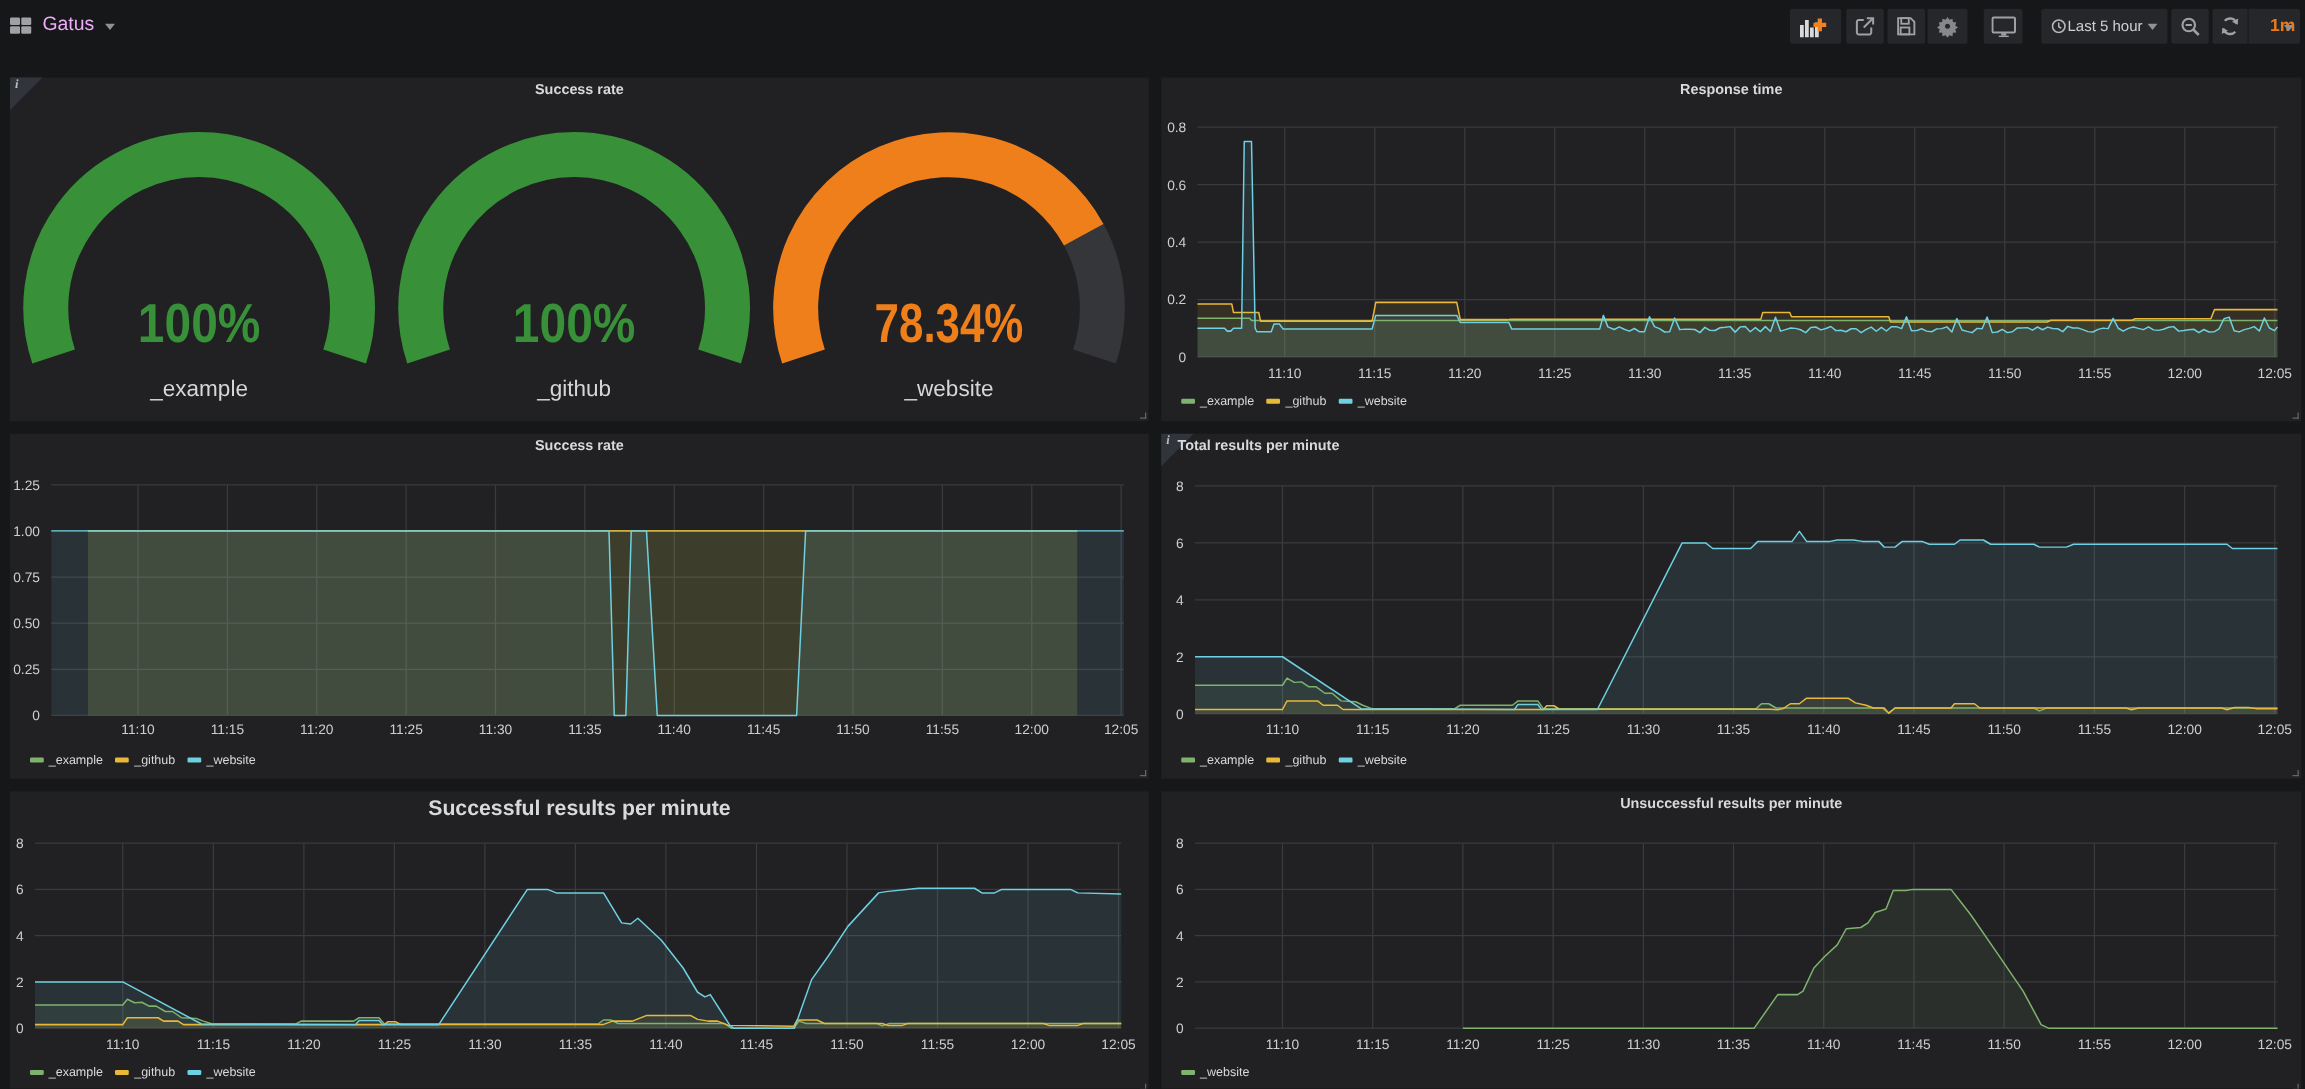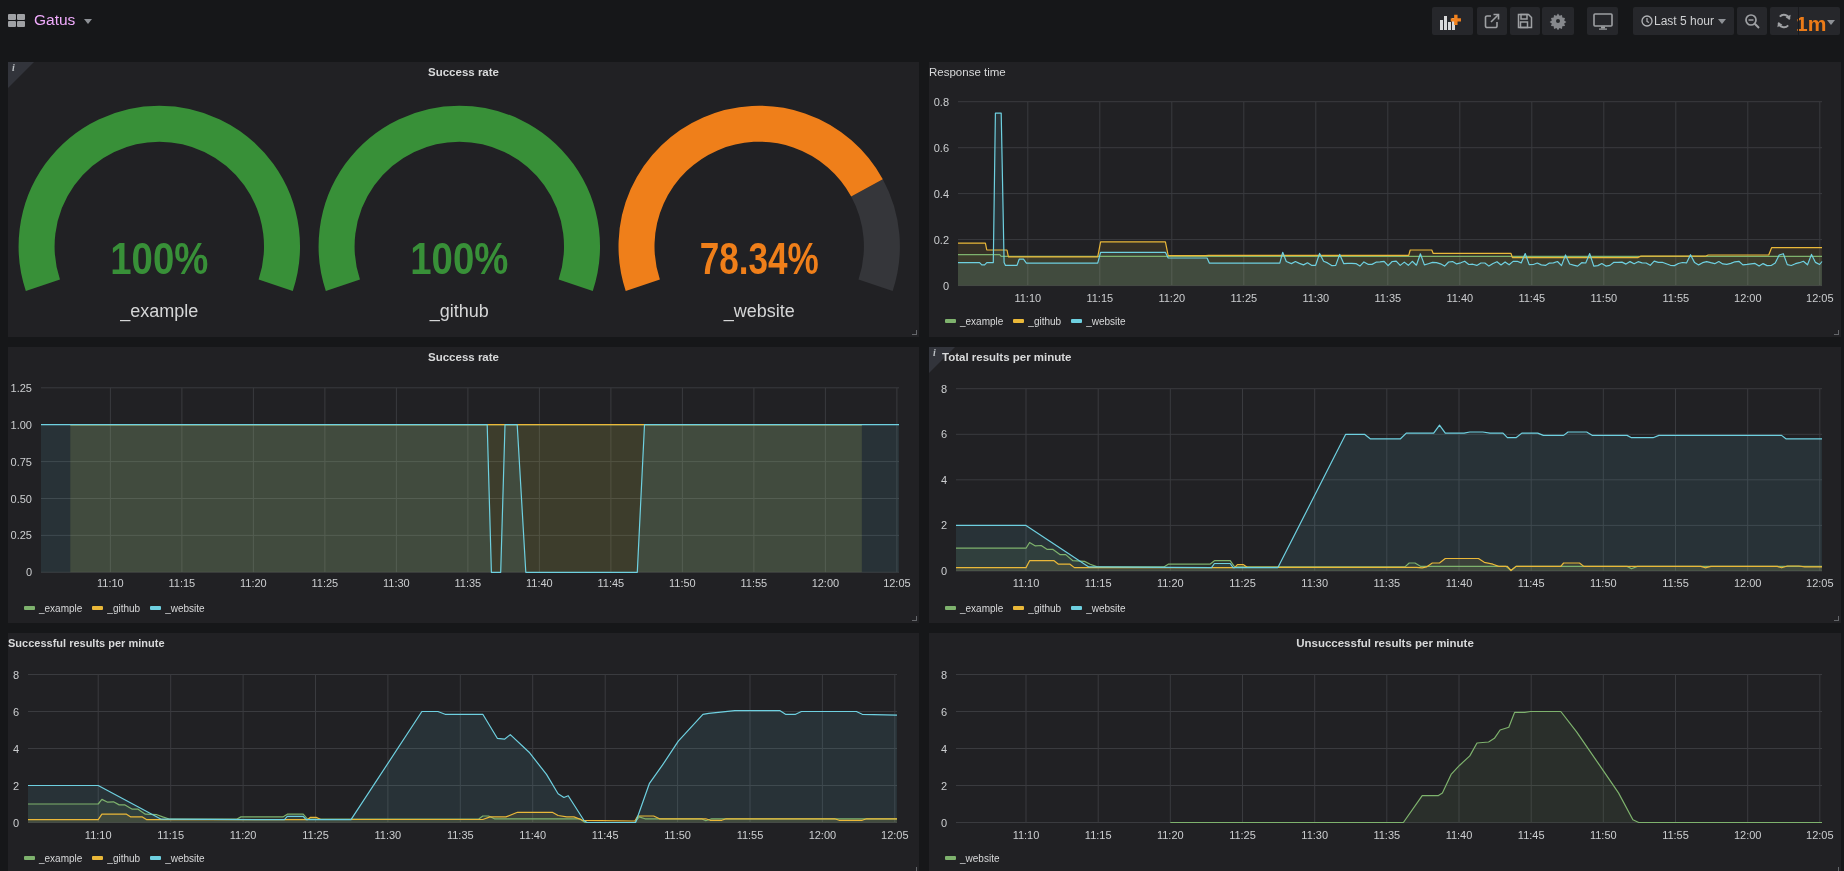--- a/index.html
+++ b/index.html
@@ -60,21 +60,21 @@
         <line x1="10.8" y1="10.8" x2="15" y2="15" stroke="#9fa1a4" stroke-width="2"></line>
       </svg>
     </div>
     <div style="position:absolute;left:1770px;top:7px;width:70px;height:28px;background:#26272b;border-radius:2px;">
       <svg width="16" height="16" style="position:absolute;left:6px;top:6px;" viewBox="0 0 16 16">
         <path d="M2.6,9.8 a5.6,5.6 0 0 0 9.6,2.6" fill="none" stroke="#9fa1a4" stroke-width="1.9"></path>
         <path d="M13.4,6.2 a5.6,5.6 0 0 0 -9.6,-2.6" fill="none" stroke="#9fa1a4" stroke-width="1.9"></path>
         <path d="M14.6,1.8 l-0.6,5 -4.4,-2.4 Z" fill="#9fa1a4"></path>
         <path d="M1.4,14.2 l0.6,-5 4.4,2.4 Z" fill="#9fa1a4"></path>
       </svg>
-      <span style="position:absolute;left:26px;top:5px;font-size:21px;font-weight:bold;color:#eb7b18;">1m</span>
+      <span style="position:absolute;left:46px;top:5px;font-size:14px;font-weight:bold;color:#eb7b18;">1m</span>
       <div style="position:absolute;left:57px;top:13px;width:0;height:0;border-left:4.5px solid transparent;border-right:4.5px solid transparent;border-top:5.5px solid #8e9196;"></div>
       <div style="position:absolute;left:28px;top:0;width:1px;height:28px;background:#1a1b1e;"></div>
     </div>
     <div style="position:absolute;left:8px;top:62px;width:911px;height:275px;background:#212124;">
       <div style="position:absolute;left:0;top:0;width:0;height:0;border-top:26px solid #32343b;border-right:26px solid transparent;"></div>
       <div style="position:absolute;left:4px;top:0px;font-size:10px;font-weight:bold;color:#bcc0c4;font-family:Liberation Serif,serif;font-style:italic;">i</div>
       <div style="position:absolute;left:0;top:4px;width:100%;text-align:center;font-size:11.5px;font-weight:bold;color:#d8d9da;">Success rate</div>
       <svg width="911" height="275" style="position:absolute;left:0;top:0;">
         <path d="M34.9,223.2 A122.7,122.7 0 1 1 267.7,223.2" fill="none" stroke="#389038" stroke-width="36"></path>
         <text x="151.3" y="211.5" font-size="44" font-weight="bold" fill="#389038" text-anchor="middle" textLength="98" lengthAdjust="spacingAndGlyphs" font-family="Liberation Sans, sans-serif">100%</text>
@@ -83,21 +83,21 @@
         <text x="451.3" y="211.5" font-size="44" font-weight="bold" fill="#389038" text-anchor="middle" textLength="98" lengthAdjust="spacingAndGlyphs" font-family="Liberation Sans, sans-serif">100%</text>
         <text x="451.3" y="254.5" font-size="18" fill="#d5d6d7" text-anchor="middle" font-family="Liberation Sans, sans-serif">_github</text>
         <path d="M859.0,125.8 A122.7,122.7 0 0 1 867.6,223.2" fill="none" stroke="#35363a" stroke-width="36"></path>
         <path d="M634.8,223.2 A122.7,122.7 0 0 1 859.0,125.8" fill="none" stroke="#ef7f1a" stroke-width="36"></path>
         <text x="751.2" y="211.5" font-size="44" font-weight="bold" fill="#ef7f1a" text-anchor="middle" textLength="119" lengthAdjust="spacingAndGlyphs" font-family="Liberation Sans, sans-serif">78.34%</text>
         <text x="751.2" y="254.5" font-size="18" fill="#d5d6d7" text-anchor="middle" font-family="Liberation Sans, sans-serif">_website</text>
       </svg>
       <div style="position:absolute;right:2px;bottom:2px;width:5px;height:5px;border-right:1.5px solid #64666a;border-bottom:1.5px solid #64666a;"></div>
     </div>
     <div style="position:absolute;left:929px;top:62px;width:912px;height:275px;background:#212124;">
-      <div style="position:absolute;left:0;top:4px;width:100%;font-size:11.5px;font-weight:normal;color:#d8d9da;">Response time</div>
+      <div style="position:absolute;left:0;top:4px;width:100%;text-align:center;font-size:11.5px;font-weight:bold;color:#d8d9da;">Response time</div>
       <svg width="912" height="275" style="position:absolute;left:0;top:0;">
         <line x1="29" y1="223.6" x2="893" y2="223.6" stroke="#3a3b3f" stroke-width="1"></line>
         <line x1="29" y1="177.6" x2="893" y2="177.6" stroke="#3a3b3f" stroke-width="1"></line>
         <line x1="29" y1="131.6" x2="893" y2="131.6" stroke="#3a3b3f" stroke-width="1"></line>
         <line x1="29" y1="85.7" x2="893" y2="85.7" stroke="#3a3b3f" stroke-width="1"></line>
         <line x1="29" y1="39.7" x2="893" y2="39.7" stroke="#3a3b3f" stroke-width="1"></line>
         <line x1="98.8" y1="39.7" x2="98.8" y2="223.6" stroke="#3a3b3f" stroke-width="1"></line>
         <line x1="170.8" y1="39.7" x2="170.8" y2="223.6" stroke="#3a3b3f" stroke-width="1"></line>
         <line x1="242.8" y1="39.7" x2="242.8" y2="223.6" stroke="#3a3b3f" stroke-width="1"></line>
         <line x1="314.8" y1="39.7" x2="314.8" y2="223.6" stroke="#3a3b3f" stroke-width="1"></line>
@@ -249,21 +249,21 @@
         <span style="display:inline-block;width:11px;height:4px;border-radius:1px;background:#7EB26D;margin-right:4px;"></span>
         <span style="margin-right:10px;">_example</span>
         <span style="display:inline-block;width:11px;height:4px;border-radius:1px;background:#EAB839;margin-right:4px;"></span>
         <span style="margin-right:10px;">_github</span>
         <span style="display:inline-block;width:11px;height:4px;border-radius:1px;background:#6ED0E0;margin-right:4px;"></span>
         <span style="margin-right:10px;">_website</span>
       </div>
       <div style="position:absolute;right:2px;bottom:2px;width:5px;height:5px;border-right:1.5px solid #64666a;border-bottom:1.5px solid #64666a;"></div>
     </div>
     <div style="position:absolute;left:8px;top:633px;width:911px;height:241px;background:#212124;">
-      <div style="position:absolute;left:0;top:4px;width:100%;font-size:11px;font-weight:bold;color:#d8d9da;">Successful results per minute</div>
+      <div style="position:absolute;left:0;top:4px;width:100%;text-align:center;font-size:17px;font-weight:bold;color:#d8d9da;">Successful results per minute</div>
       <svg width="911" height="241" style="position:absolute;left:0;top:0;">
         <line x1="20" y1="189.5" x2="889" y2="189.5" stroke="#3a3b3f" stroke-width="1"></line>
         <line x1="20" y1="152.5" x2="889" y2="152.5" stroke="#3a3b3f" stroke-width="1"></line>
         <line x1="20" y1="115.5" x2="889" y2="115.5" stroke="#3a3b3f" stroke-width="1"></line>
         <line x1="20" y1="78.5" x2="889" y2="78.5" stroke="#3a3b3f" stroke-width="1"></line>
         <line x1="20" y1="41.5" x2="889" y2="41.5" stroke="#3a3b3f" stroke-width="1"></line>
         <line x1="90.2" y1="41.5" x2="90.2" y2="189.5" stroke="#3a3b3f" stroke-width="1"></line>
         <line x1="162.7" y1="41.5" x2="162.7" y2="189.5" stroke="#3a3b3f" stroke-width="1"></line>
         <line x1="235.1" y1="41.5" x2="235.1" y2="189.5" stroke="#3a3b3f" stroke-width="1"></line>
         <line x1="307.5" y1="41.5" x2="307.5" y2="189.5" stroke="#3a3b3f" stroke-width="1"></line>

